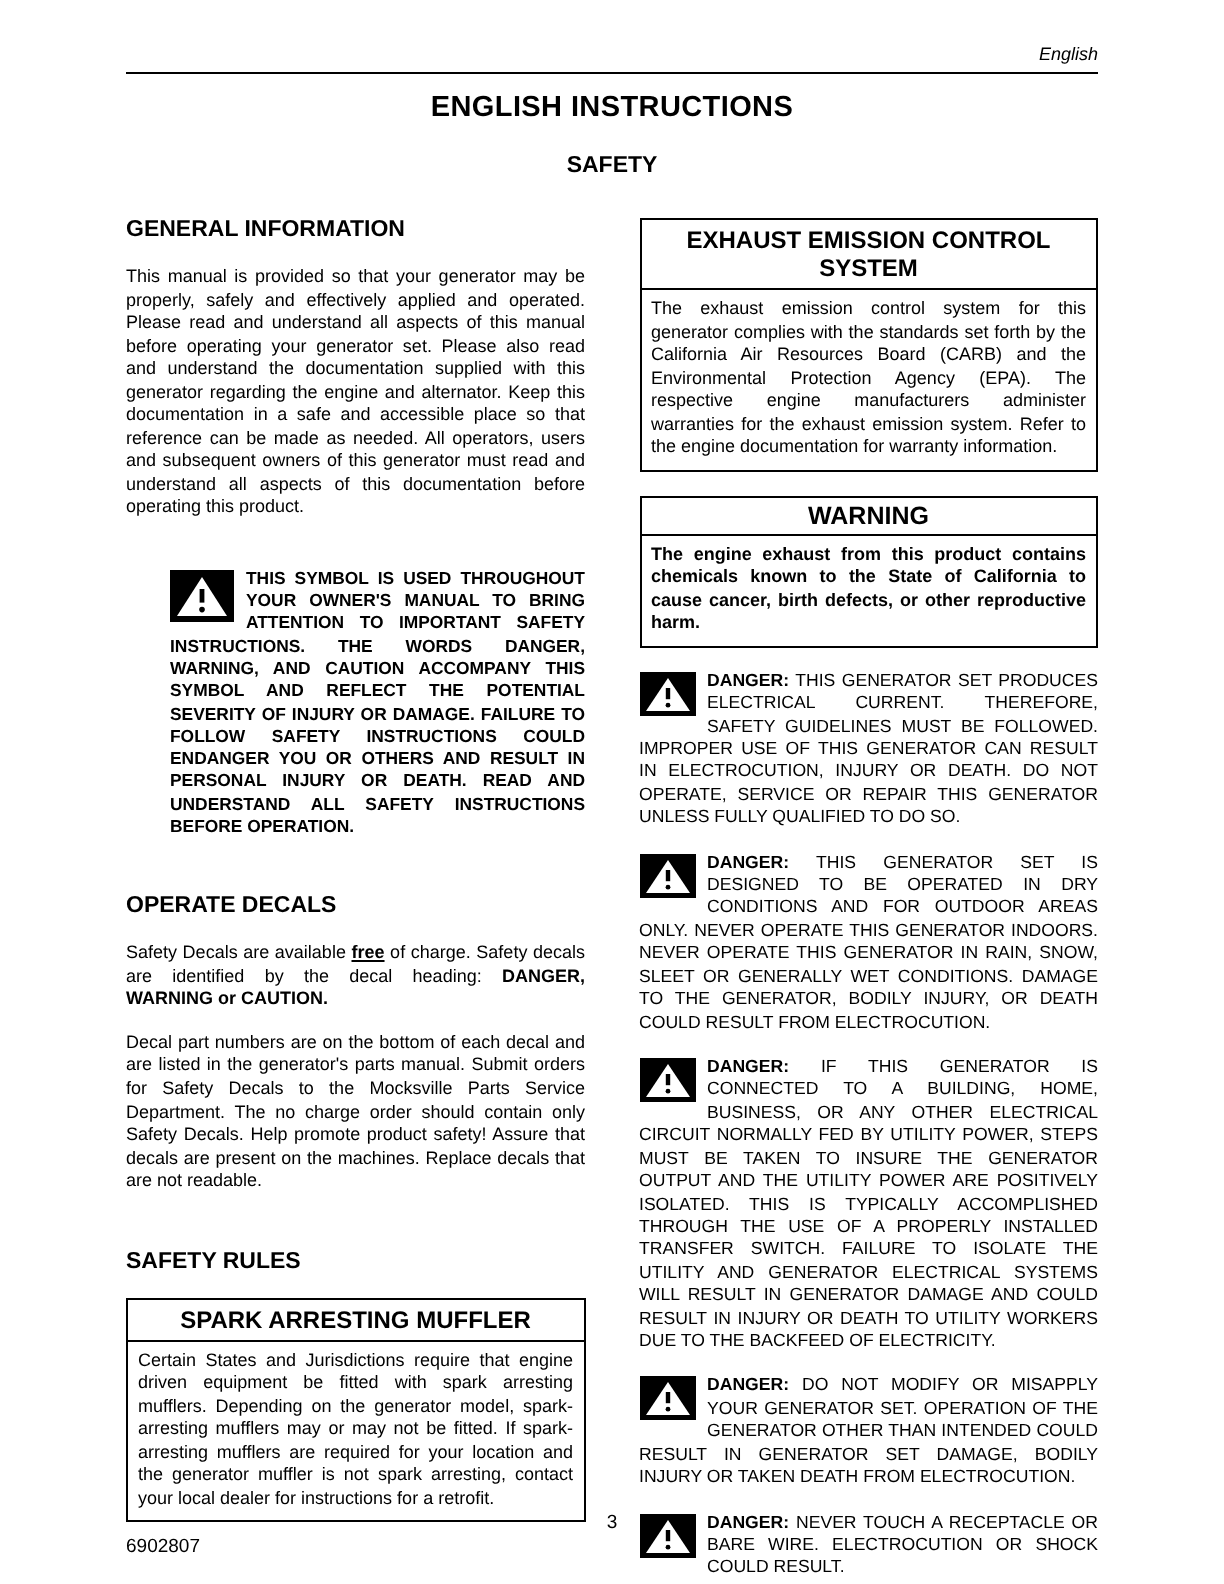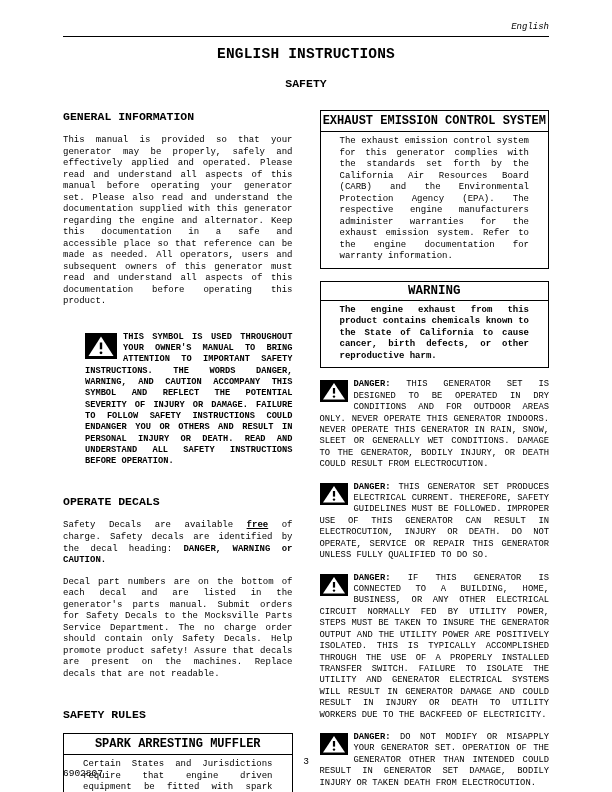--- a/index.html
+++ b/index.html
@@ -1,36 +1,36 @@
 <!DOCTYPE html>
 <html><head>
 <meta charset="utf-8">
 <style>
   html,body{margin:0;padding:0;background:#fff;}
   .page{position:relative;width:612px;height:792px;background:#fff;color:#000;
-        font-family:Liberation Mono, monospace;overflow:hidden;
+        font-family:Liberation Sans, sans-serif;overflow:hidden;
         padding:22px 63px 0;box-sizing:border-box;}
   .lang{font-size:9px;font-style:italic;text-align:right;margin-bottom:4px;}
   .rule{border:none;border-top:1.6px solid #000;margin:0;}
   .title{font-size:14.5px;font-weight:bold;text-align:center;margin-top:9px;letter-spacing:.2px;}
   .subtitle{font-size:11.5px;font-weight:bold;text-align:center;margin-top:15px;}
   .cols{display:flex;gap:27px;margin-top:8px;align-items:flex-start;}
   .col{flex:1;min-width:0;}
   .h-center{font-size:11.5px;font-weight:bold;text-align:left;margin:12px 0 12px;}
   .mt-lg{margin-top:28px;}
   .h-left{font-size:10.5px;font-weight:bold;margin:30px 0 4px;}
   .para{font-size:9px;line-height:1.28;text-align:justify;margin:0;}
   .para + .para{margin-top:10px;}
   .notice{margin-top:24px;font-weight:bold;font-size:8.7px;line-height:1.3;text-align:justify;margin-left:22px;}
   .hz-icon{float:left;margin:1px 6px 1px 0;line-height:0;}
   .bold{font-weight:bold;}
   .free{font-weight:bold;text-decoration:underline;}
   .box{margin-top:12px;}
   .box-title{border:1.3px solid #000;font-weight:bold;text-align:center;font-size:12px;padding:3px 2px;}
-  .box-body{border:1.3px solid #000;border-top:none;padding:4px 19px 5px;font-size:9px;line-height:1.28;text-align:justify;}
+  .box-body{border:1.3px solid #000;border-top:none;padding:4px 5px 5px;font-size:9px;line-height:1.28;text-align:justify;}
   .warn-title{font-size:12.5px;padding:2px;}
   .warn-body{font-weight:bold;}
   .hazard{margin-top:11px;font-size:8.8px;line-height:1.3;text-align:justify;}
   .footer{position:absolute;left:63px;right:63px;bottom:24px;font-size:9.5px;height:12px;}
   .footer .pn{position:absolute;left:0;top:12px;}
   .footer .pg{position:absolute;left:50%;top:0;transform:translateX(-50%);}
 </style>
 </head>
 <body>
 
@@ -82,30 +82,30 @@
         <div class="box-body warn-body">The engine exhaust from this product contains chemicals known to the State of California to cause cancer, birth defects, or other reproductive harm.</div>
       </div>
 
 
       <div class="hazard">
         <span class="hz-icon"><svg width="28" height="22" viewBox="0 0 28 22">
               <rect width="28" height="22" fill="#000"></rect>
               <path d="M14 3 L25 19.5 H3 Z" fill="#fff"></path>
               <rect x="12.9" y="8" width="2.2" height="5.6" fill="#000"></rect>
               <circle cx="14" cy="16.6" r="1.2" fill="#000"></circle>
-            </svg></span><span class="bold">DANGER:</span><span> THIS GENERATOR SET IS DESIGNED TO BE OPERATED IN DRY CONDITIONS AND FOR OUTDOOR AREAS ONLY. NEVER OPERATE THIS GENERATOR INDOORS. NEVER OPERATE THIS GENERATOR IN RAIN, SNOW, SLEET OR GENERALLY WET CONDITIONS. DAMAGE TO THE GENERATOR, BODILY INJURY, OR DEATH COULD RESULT FROM ELECTROCUTION.</span>
+            </svg></span><span class="bold">DANGER:</span><span> THIS GENERATOR SET PRODUCES ELECTRICAL CURRENT. THEREFORE, SAFETY GUIDELINES MUST BE FOLLOWED. IMPROPER USE OF THIS GENERATOR CAN RESULT IN ELECTROCUTION, INJURY OR DEATH. DO NOT OPERATE, SERVICE OR REPAIR THIS GENERATOR UNLESS FULLY QUALIFIED TO DO SO.</span>
       </div>
 
       <div class="hazard">
         <span class="hz-icon"><svg width="28" height="22" viewBox="0 0 28 22">
               <rect width="28" height="22" fill="#000"></rect>
               <path d="M14 3 L25 19.5 H3 Z" fill="#fff"></path>
               <rect x="12.9" y="8" width="2.2" height="5.6" fill="#000"></rect>
               <circle cx="14" cy="16.6" r="1.2" fill="#000"></circle>
-            </svg></span><span class="bold">DANGER:</span><span> THIS GENERATOR SET PRODUCES ELECTRICAL CURRENT. THEREFORE, SAFETY GUIDELINES MUST BE FOLLOWED. IMPROPER USE OF THIS GENERATOR CAN RESULT IN ELECTROCUTION, INJURY OR DEATH. DO NOT OPERATE, SERVICE OR REPAIR THIS GENERATOR UNLESS FULLY QUALIFIED TO DO SO.</span>
+            </svg></span><span class="bold">DANGER:</span><span> THIS GENERATOR SET IS DESIGNED TO BE OPERATED IN DRY CONDITIONS AND FOR OUTDOOR AREAS ONLY. NEVER OPERATE THIS GENERATOR INDOORS. NEVER OPERATE THIS GENERATOR IN RAIN, SNOW, SLEET OR GENERALLY WET CONDITIONS. DAMAGE TO THE GENERATOR, BODILY INJURY, OR DEATH COULD RESULT FROM ELECTROCUTION.</span>
       </div>
 
       <div class="hazard">
         <span class="hz-icon"><svg width="28" height="22" viewBox="0 0 28 22">
               <rect width="28" height="22" fill="#000"></rect>
               <path d="M14 3 L25 19.5 H3 Z" fill="#fff"></path>
               <rect x="12.9" y="8" width="2.2" height="5.6" fill="#000"></rect>
               <circle cx="14" cy="16.6" r="1.2" fill="#000"></circle>
             </svg></span><span class="bold">DANGER:</span><span> IF THIS GENERATOR IS CONNECTED TO A BUILDING, HOME, BUSINESS, OR ANY OTHER ELECTRICAL CIRCUIT NORMALLY FED BY UTILITY POWER, STEPS MUST BE TAKEN TO INSURE THE GENERATOR OUTPUT AND THE UTILITY POWER ARE POSITIVELY ISOLATED. THIS IS TYPICALLY ACCOMPLISHED THROUGH THE USE OF A PROPERLY INSTALLED TRANSFER SWITCH. FAILURE TO ISOLATE THE UTILITY AND GENERATOR ELECTRICAL SYSTEMS WILL RESULT IN GENERATOR DAMAGE AND COULD RESULT IN INJURY OR DEATH TO UTILITY WORKERS DUE TO THE BACKFEED OF ELECTRICITY.</span>
       </div>

